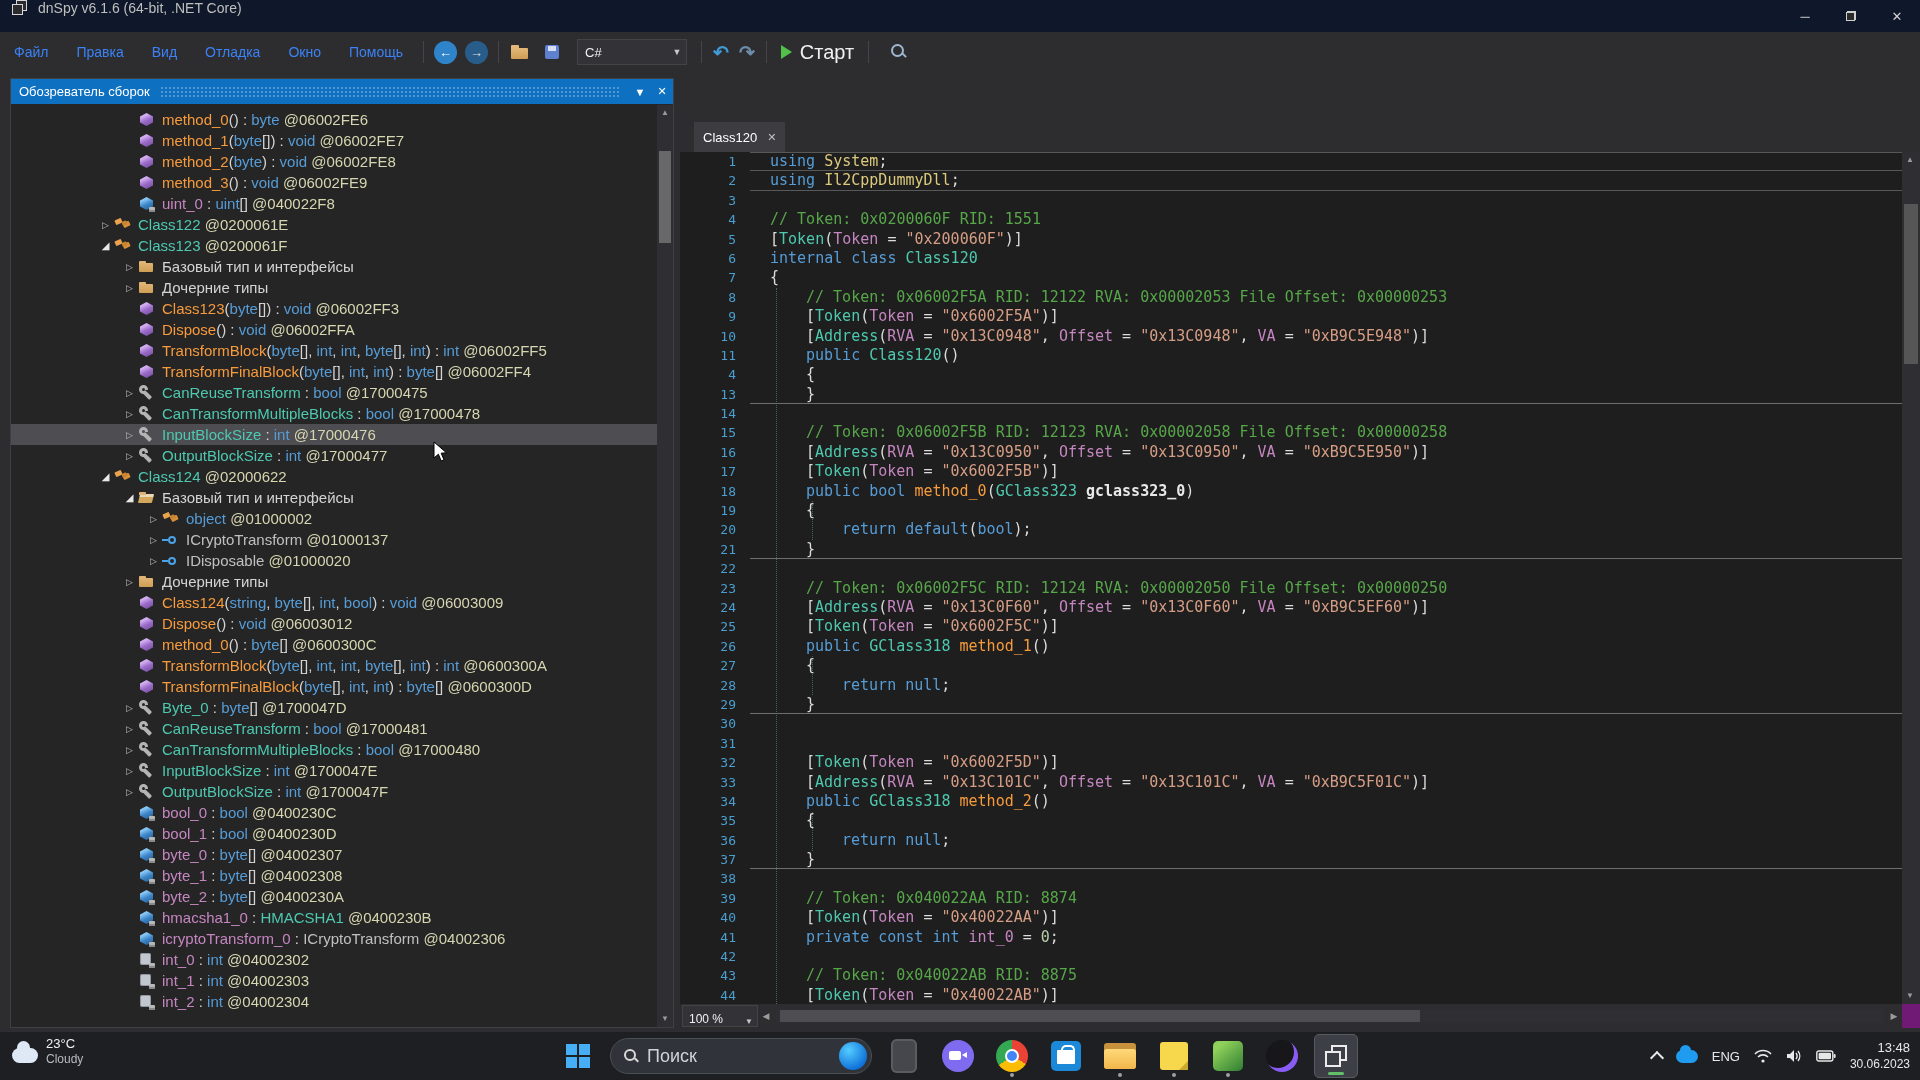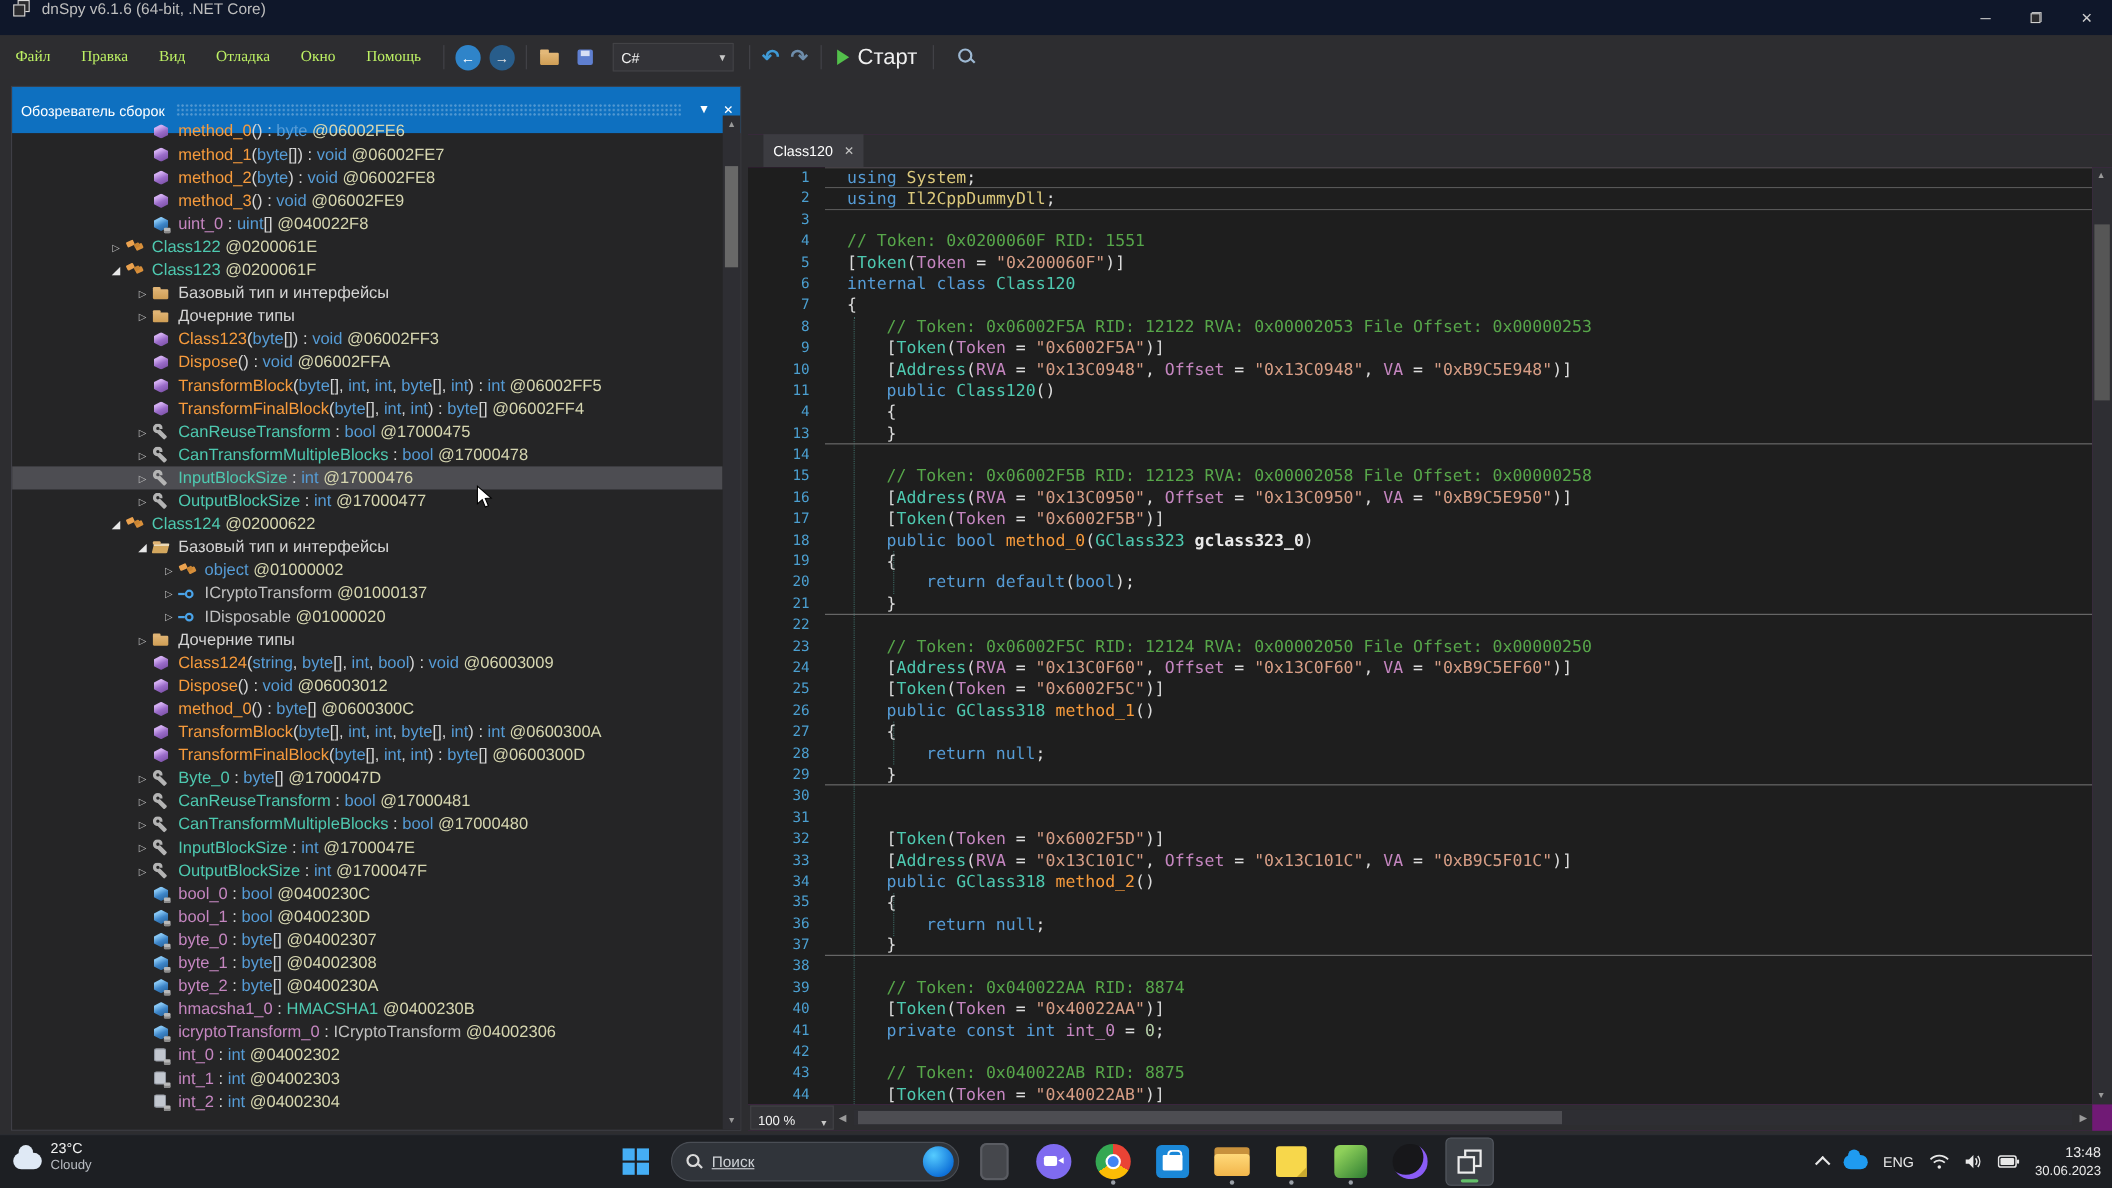--- a/index.html
+++ b/index.html
@@ -12,21 +12,21 @@
   .app-ico::before{left:4px;top:0;width:9px;height:9px;}
   .app-ico::after{left:0;top:4px;width:9px;height:9px;}
   #title-text{font-size:14px;color:#bfbfbf;}
   #win-controls{position:absolute;right:0;top:0;height:32px;display:flex;}
   .winbtn{width:46px;height:32px;display:flex;align-items:center;justify-content:center;color:#d0d0d0;font-size:13px;}
   .restore-glyph{position:relative;width:10px;height:10px;}
   .restore-glyph::before{content:'';position:absolute;right:0;top:0;width:7px;height:7px;border:1px solid #d0d0d0;}
   .restore-glyph::after{content:'';position:absolute;left:0;bottom:0;width:7px;height:7px;border:1px solid #d0d0d0;background:#2b2b2e;}
   
   #menubar{position:absolute;left:0;top:32px;right:0;height:40px;background:#2d2d30;display:flex;align-items:center;font-size:14px;}
-  .menu-item{padding:0 14px;line-height:40px;color:#bef264;font-family:Liberation Serif, serif;}
+  .menu-item{padding:0 14px;line-height:40px;color:#3b82f6;}
   .tb-sep{width:1px;height:22px;background:#44444a;margin:0 6px;}
   .navbtn{width:23px;height:23px;border-radius:50%;color:#fff;font-size:13px;display:flex;align-items:center;justify-content:center;margin:0 4px;font-weight:bold;}
   #nav-back{background:#2f84c9;}
   #nav-fwd{background:#28669c;opacity:.85;}
   .toolico{position:relative;width:20px;height:18px;margin:0 6px;}
   #open-ico::before{content:'';position:absolute;left:0;top:5px;width:17px;height:11px;background:linear-gradient(#e3b878,#cf9e55);border-radius:1px;}
   #open-ico::after{content:'';position:absolute;left:0;top:2px;width:8px;height:4px;background:#e3b878;border-radius:1px 1px 0 0;}
   #save-ico::before{content:'';position:absolute;left:2px;top:2px;width:14px;height:14px;background:#5f7fd0;border-radius:2px;}
   #save-ico::after{content:'';position:absolute;left:5px;top:3px;width:8px;height:5px;background:#d7dff5;}
   #lang-combo{width:108px;height:24px;background:#333337;border:1px solid#434346;display:flex;align-items:center;margin:0 8px;}
@@ -36,21 +36,21 @@
   #undo-ico{color:#3f9ad6;}
   #redo-ico{color:#6e8dab;}
   #start-btn{display:flex;align-items:center;margin:0 8px;}
   #play-glyph{width:0;height:0;border-left:11px solid #53c04b;border-top:7px solid transparent;border-bottom:7px solid transparent;margin-right:8px;}
   #start-label{font-size:20px;color:#f0f0f0;}
   #search-tool{position:relative;width:20px;height:20px;margin-left:14px;}
   #search-tool::before{content:'';position:absolute;left:2px;top:2px;width:9px;height:9px;border:2px solid #9db8d2;border-radius:50%;}
   #search-tool::after{content:'';position:absolute;left:12px;top:12px;width:6px;height:2px;background:#9db8d2;transform:rotate(45deg);}
   
   #explorer{position:absolute;left:10px;top:78px;width:664px;bottom:52px;background:#252526;border:1px solid #3f3f46;box-sizing:border-box;}
-  #explorer-header{height:42px;background:#0e70c0;display:flex;align-items:center;color:#fff;font-size:13px;}
+  #explorer-header{height:25px;background:#0e70c0;display:flex;align-items:center;color:#fff;font-size:13px;}
   #explorer-title{padding-left:8px;white-space:nowrap;}
   #explorer-pattern{flex:1;height:12px;margin:0 10px;background-image:radial-gradient(rgba(255,255,255,.28) 1px,transparent 1.2px);background-size:4px 4px;}
   .hdrbtn{width:22px;text-align:center;color:#fff;font-size:11px;}
   #tree{position:absolute;left:0;top:26px;right:16px;bottom:0;overflow:hidden;padding-top:4px;font-size:15px;}
   .trow{height:21px;display:flex;align-items:center;white-space:nowrap;position:relative;}
   .trow.sel{background:#4d4d52;}
   .exp{width:17px;flex:0 0 17px;color:#c0c0c0;font-size:9px;text-align:center;}
   .tlabel{padding-left:2px;}
   .tc-p{color:#d4d4d4}.tc-k{color:#569cd6}.tc-t{color:#4ec9b0}.tc-m{color:#f79b3c}
   .tc-f{color:#c586c0}.tc-a{color:#d6d6b0}.tc-g{color:#c0c0c0}
@@ -118,21 +118,21 @@
   .tb-slot{position:relative;width:44px;height:44px;display:flex;align-items:center;justify-content:center;border-radius:5px;}
   .tb-slot.running::after{content:'';position:absolute;bottom:1px;left:50%;margin-left:-2px;width:4px;height:4px;border-radius:50%;background:#9aa0a8;}
   .tb-slot.active{background:#3c4046;border:1px solid #565b63;box-sizing:border-box;}
   .tb-slot.active::after{content:'';position:absolute;bottom:2px;left:50%;margin-left:-8px;width:16px;height:3px;border-radius:2px;background:#63c06a;}
   .win-logo{width:24px;height:24px;display:grid;grid-template-columns:1fr 1fr;grid-template-rows:1fr 1fr;gap:2px;}
   .win-logo span{background:#45aef5;}
   #search-pill{width:262px;height:36px;background:#30343a;border:1px solid #4a4e55;border-radius:18px;display:flex;align-items:center;box-sizing:border-box;}
   #pill-lens{position:relative;width:16px;height:16px;margin:0 8px 0 12px;}
   #pill-lens::before{content:'';position:absolute;left:1px;top:1px;width:8px;height:8px;border:2px solid #dadada;border-radius:50%;}
   #pill-lens::after{content:'';position:absolute;left:11px;top:11px;width:5px;height:2px;background:#dadada;transform:rotate(45deg);}
-  #pill-text{flex:1;font-size:14px;color:#cfd2d6;text-decoration:underline;}
+  #pill-text{flex:1;font-size:18px;color:#cfd2d6;}
   #pill-bing{width:28px;height:28px;border-radius:50%;margin-right:4px;background:radial-gradient(circle at 35% 30%,#55ccff,#0d6fd8 75%);}
   .g-widgets{width:26px;height:34px;background:#45474c;border-radius:6px;box-shadow:inset 0 0 0 2px #5a5c62;}
   .g-chat{position:relative;width:32px;height:32px;border-radius:50%;background:#7f6bf0;}
   .g-chat::before{content:'';position:absolute;left:7px;top:11px;width:12px;height:9px;background:#fff;border-radius:2px;}
   .g-chat::after{content:'';position:absolute;left:20px;top:12px;border-left:5px solid #fff;border-top:3px solid transparent;border-bottom:3px solid transparent;transform:rotate(180deg);}
   .g-chrome{position:relative;width:32px;height:32px;border-radius:50%;background:conic-gradient(#ea4335 0 120deg,#fbbc05 120deg 235deg,#34a853 235deg 360deg);}
   .g-chrome::after{content:'';position:absolute;left:9px;top:9px;width:14px;height:14px;background:#4285f4;border:2.5px solid #fff;border-radius:50%;box-sizing:border-box;}
   .g-store{position:relative;width:30px;height:30px;background:#1b88d8;border-radius:5px;}
   .g-store::before{content:'';position:absolute;left:6px;top:9px;width:18px;height:14px;background:#fff;border-radius:1px;}
   .g-store::after{content:'';position:absolute;left:10px;top:4px;width:10px;height:6px;border:2px solid #fff;border-bottom:none;border-radius:5px 5px 0 0;}

